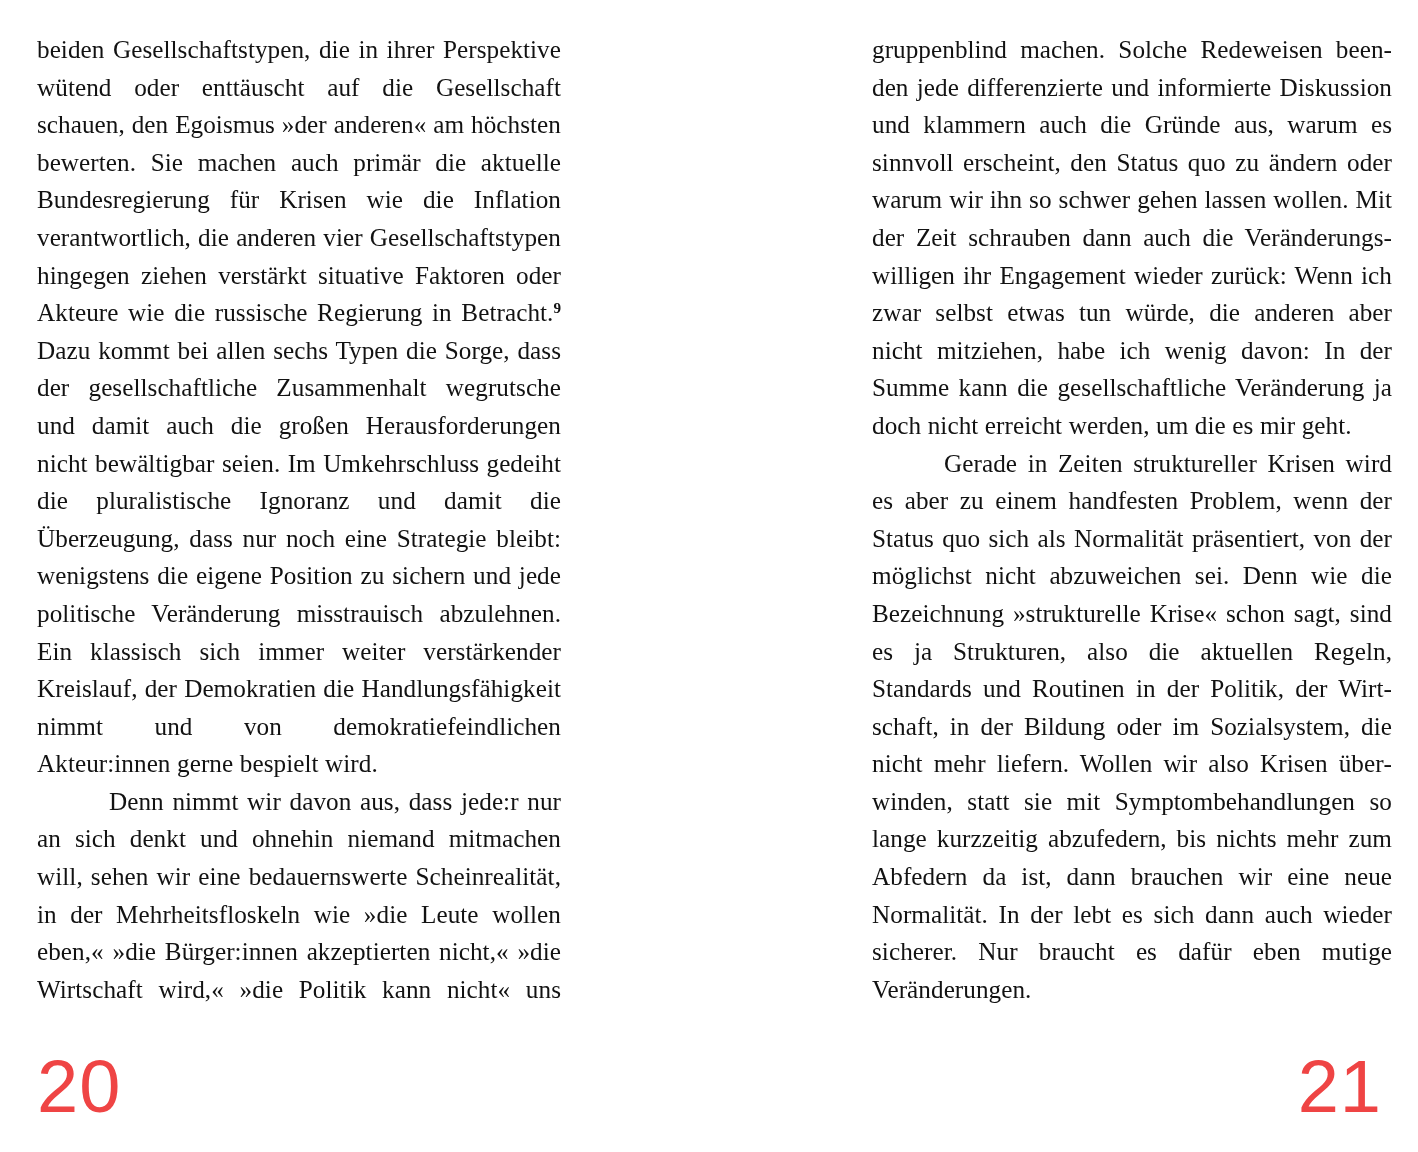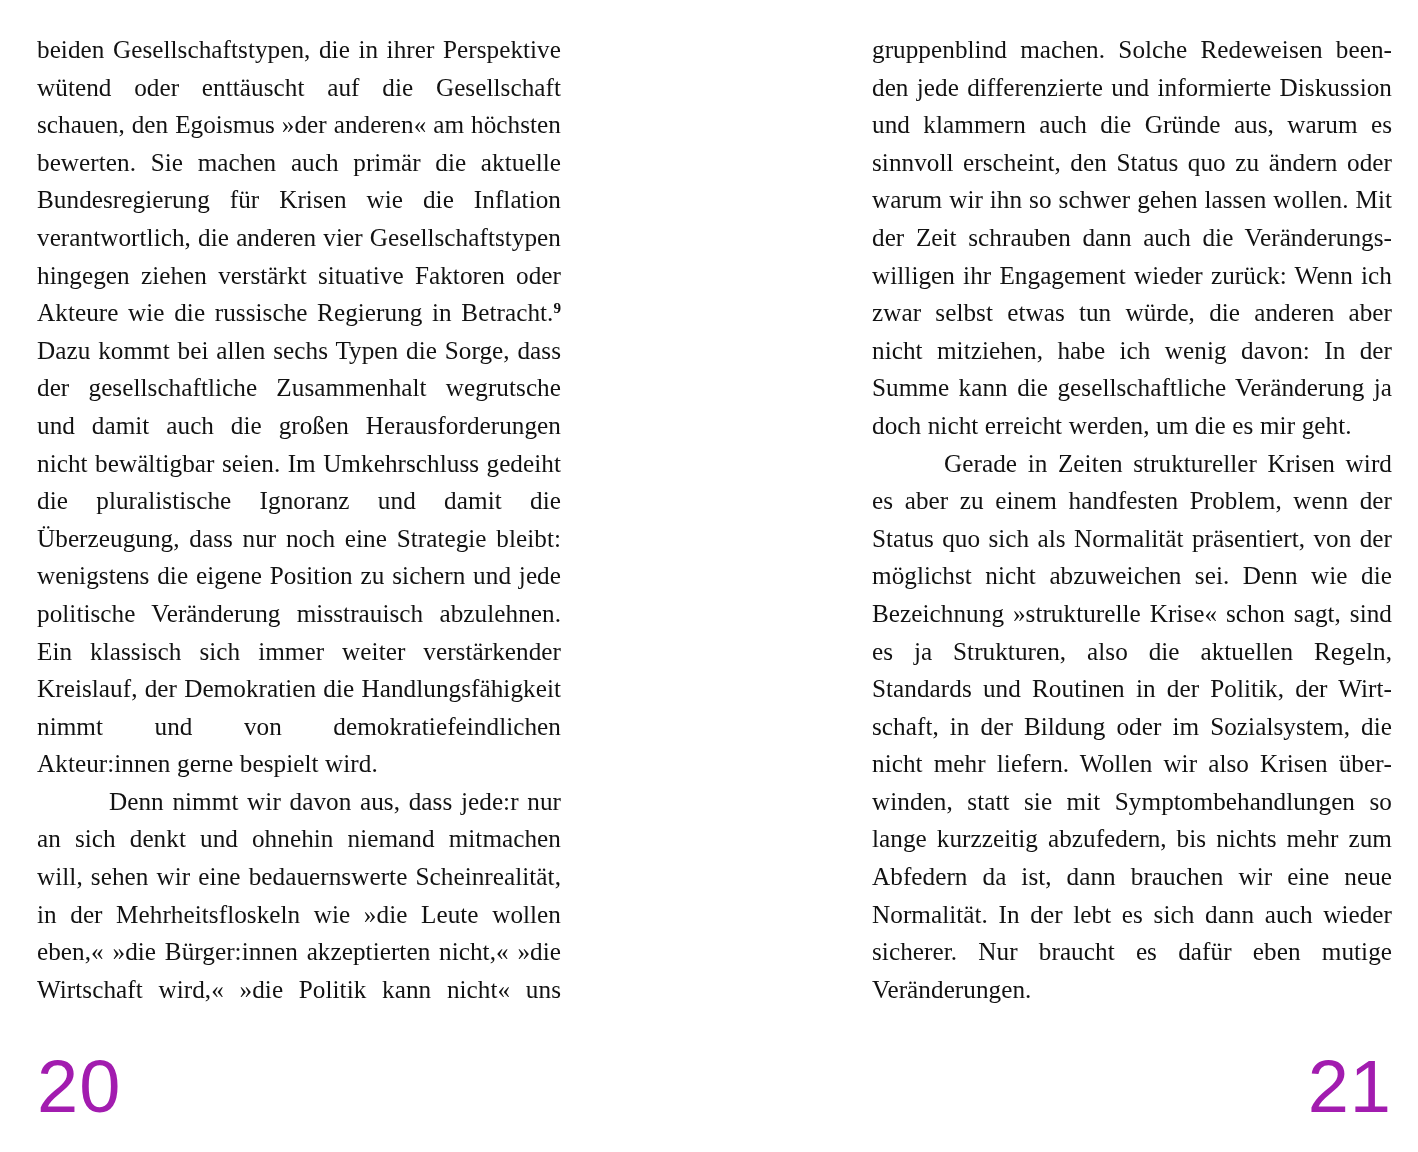--- a/index.html
+++ b/index.html
@@ -79,25 +79,25 @@
   }
 
   .folio {
     position: absolute;
     bottom: 28px;
     font-family: "Liberation Sans", "DejaVu Sans", sans-serif;
     font-weight: 300;
     font-size: 74px;
     line-height: 74px;
     letter-spacing: 1px;
-    color: #a21caf;
+    color: #ef4444;
   }
 
   .folio-left  { left: 37px;  text-align: left; }
-  .folio-right { right: 26px; }
+  .folio-right { right: 36px; }
 </style>
 </head>
 <body>
 
 <div class="spread">
 
   <div class="page page-left">
 
     <div class="textblock">
 

